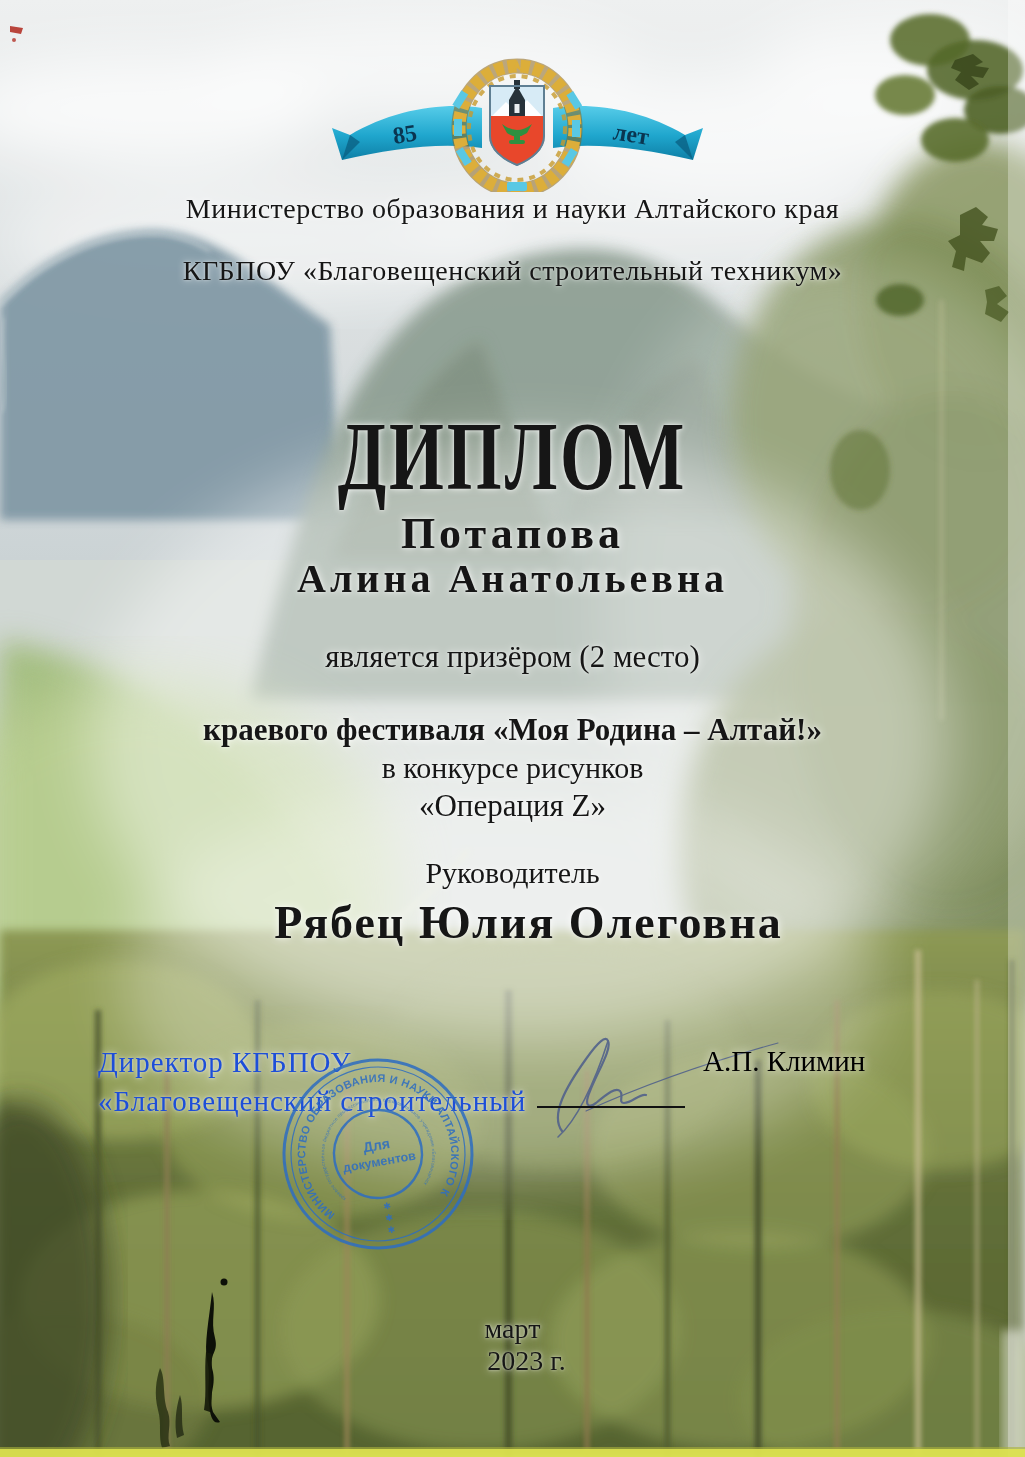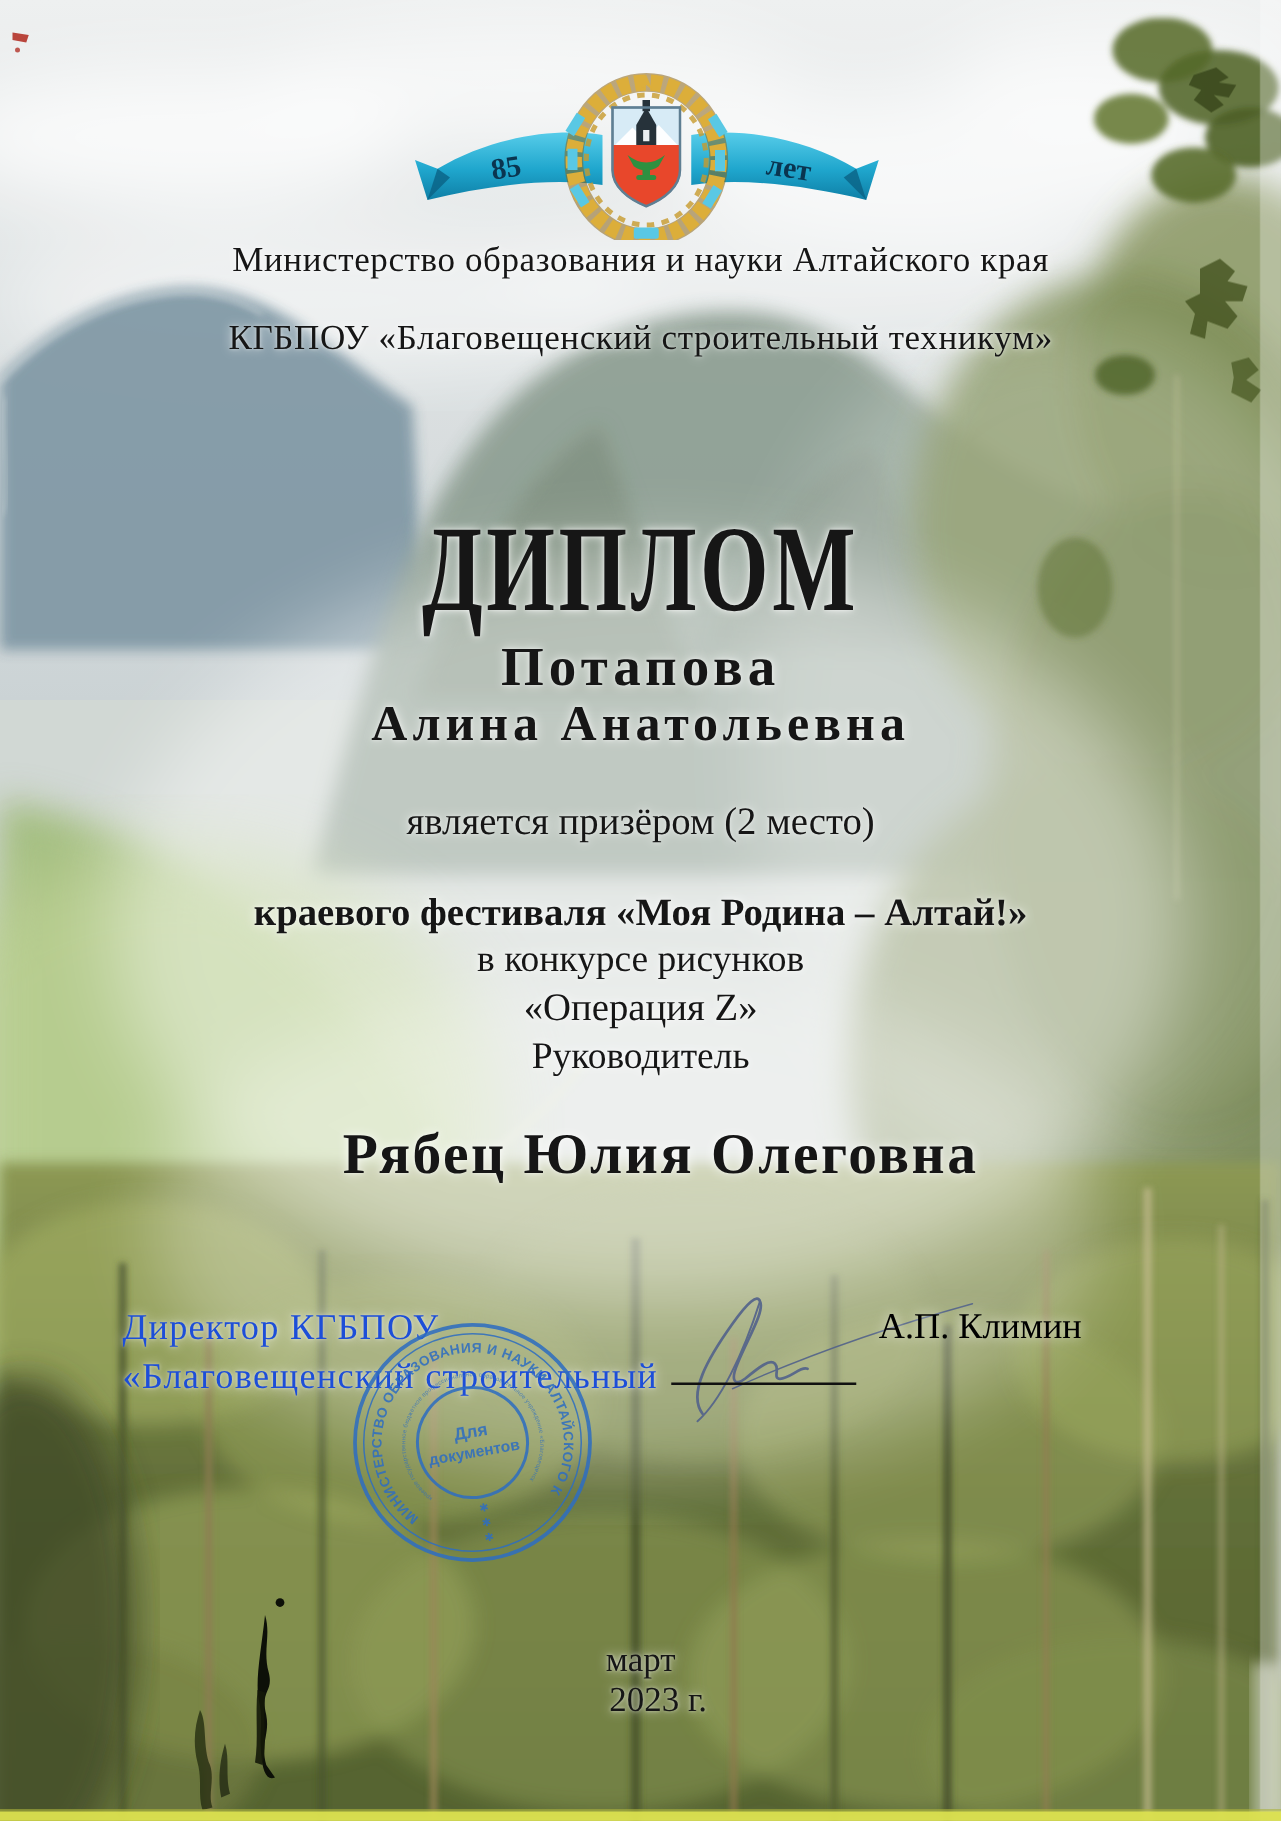--- a/index.html
+++ b/index.html
@@ -18,21 +18,21 @@
   .t-ministry   {top:193px; font-size:28px; letter-spacing:.5px;}
   .t-institution{top:255px; font-size:28px; letter-spacing:.5px;}
   .t-title      {top:400px; font-size:98px; font-weight:bold; letter-spacing:4px;
                  transform:scaleX(.72); transform-origin:center;}
   .t-surname    {top:508px; font-size:44px; letter-spacing:4px;}
   .t-name       {top:555px; font-size:40px; letter-spacing:4px;}
   .t-result     {top:639px; font-size:31px;}
   .t-festival   {top:712px; font-size:31px;font-family:Liberation Serif, serif;}
   .t-contest    {top:751px; font-size:30px;}
   .t-nomination {top:788px; font-size:31px;}
-  .t-suplabel   {top:828px; font-size:30px;}
+  .t-suplabel   {top:856px; font-size:30px;}
   .t-supname    {top:896px; font-size:46px; letter-spacing:2px;margin-left:16px;}
   .t-month      {top:1313px; font-size:28px;}
   .t-year       {top:1345px; font-size:28px;padding-left:14px;}
   #director{
     position:absolute; left:98px; top:1043px; width:460px;
     font-size:29px; line-height:39px; letter-spacing:1px; color:#1d4ed8;
     text-shadow:0 0 9px rgba(255,255,255,.75),0 0 3px rgba(255,255,255,.5);
   }
   #signatory{
     position:absolute; left:703px; top:1045px; font-size:29px; color:#000000;

